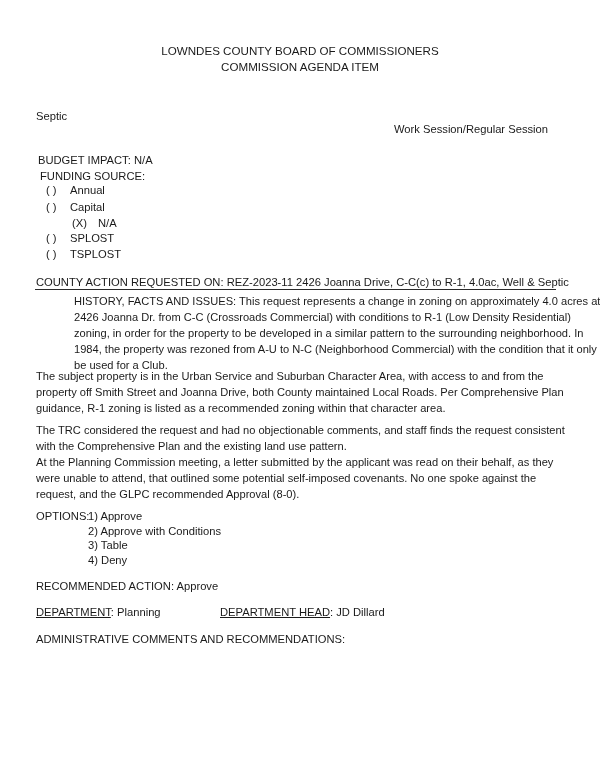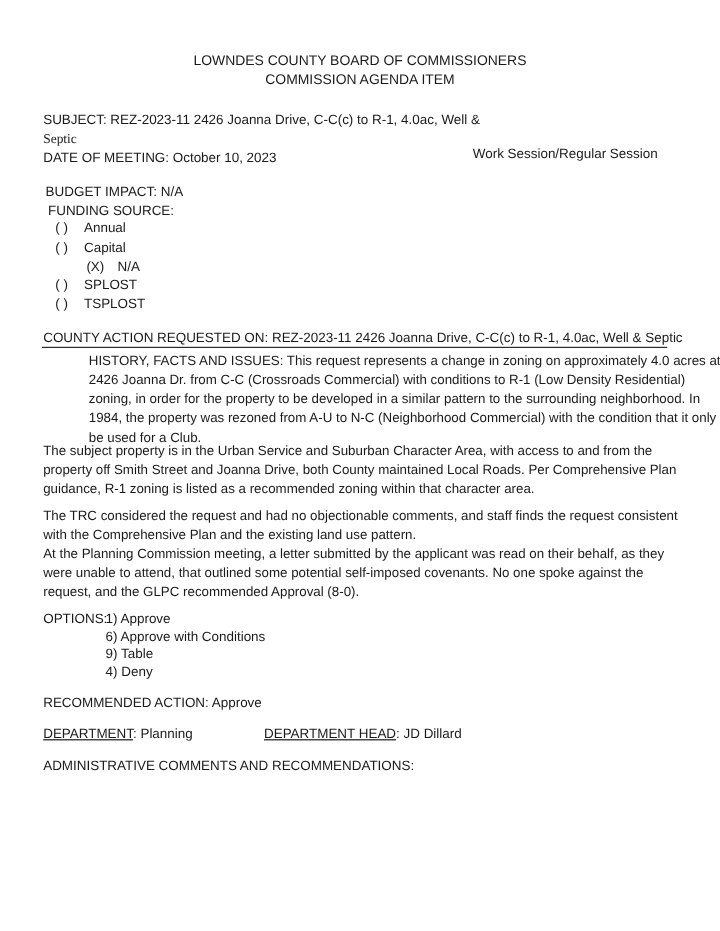--- a/index.html
+++ b/index.html
@@ -63,30 +63,22 @@
     }
   </style>
 </head>
 <body>
 
 <div class="page">
 
   <div class="header-title" style="top:43px;">LOWNDES COUNTY BOARD OF COMMISSIONERS</div>
   <div class="header-title" style="top:59px;">COMMISSION AGENDA ITEM</div>
 
-  <div class="abs" style="left:36px; top:92px;">
-    <span>SUBJECT:</span>
-    <span>REZ-2023-11 2426 Joanna Drive, C-C(c) to R-1, 4.0ac, Well &amp;</span>
-  </div>
-  <div class="abs" style="left:36px; top:108px;font-family:Liberation Serif, serif;">Septic</div>
+  <div class="abs" style="left:36px; top:108px;">Septic</div>
 
-  <div class="abs" style="left:36px; top:124px;">
-    <span>DATE OF MEETING:</span>
-    <span>October 10, 2023</span>
-  </div>
   <div class="abs" style="left:394px; top:121px;">Work Session/Regular Session</div>
 
   <div class="abs" style="left:38px; top:152px;text-align:center;">
     <span>BUDGET IMPACT:</span>
     <span>N/A</span>
   </div>
   <div class="abs" style="left:40px; top:168px;">FUNDING SOURCE:</div>
 
   <div class="funding-row" style="top:182px;">
     <span class="mark">( )</span><span>Annual</span>
@@ -113,22 +105,22 @@
   <div class="para" style="top:293px;margin-left:38px;">
     <span>HISTORY, FACTS AND ISSUES:</span>
     <span>This request represents a change in zoning on approximately 4.0 acres at 2426 Joanna Dr. from C-C (Crossroads Commercial) with conditions to R-1 (Low Density Residential) zoning, in order for the property to be developed in a similar pattern to the surrounding neighborhood. In 1984, the property was rezoned from A-U to N-C (Neighborhood Commercial) with the condition that it only be used for a Club.</span>
   </div>
   <div class="para" style="top:368px;">The subject property is in the Urban Service and Suburban Character Area, with access to and from the property off Smith Street and Joanna Drive, both County maintained Local Roads. Per Comprehensive Plan guidance, R-1 zoning is listed as a recommended zoning within that character area.</div>
   <div class="para" style="top:422px;">The TRC considered the request and had no objectionable comments, and staff finds the request consistent with the Comprehensive Plan and the existing land use pattern.</div>
   <div class="para" style="top:454px;">At the Planning Commission meeting, a letter submitted by the applicant was read on their behalf, as they were unable to attend, that outlined some potential self-imposed covenants. No one spoke against the request, and the GLPC recommended Approval (8-0).</div>
 
   <div class="abs" style="left:36px; top:508px;">OPTIONS:</div>
   <div class="opt-item" style="top:508px;">1) Approve</div>
-  <div class="opt-item" style="top:523px;">6) Approve with Conditions</div>
-  <div class="opt-item" style="top:537px;">9) Table</div>
+  <div class="opt-item" style="top:523px;">2) Approve with Conditions</div>
+  <div class="opt-item" style="top:537px;">3) Table</div>
   <div class="opt-item" style="top:552px;">4) Deny</div>
 
   <div class="abs" style="left:36px; top:578px;text-align:center;">
     <span>RECOMMENDED ACTION:</span>
     <span>Approve</span>
   </div>
 
   <div class="abs" style="left:36px; top:604px;">
     <span class="u">DEPARTMENT</span>:
     <span>Planning</span>

